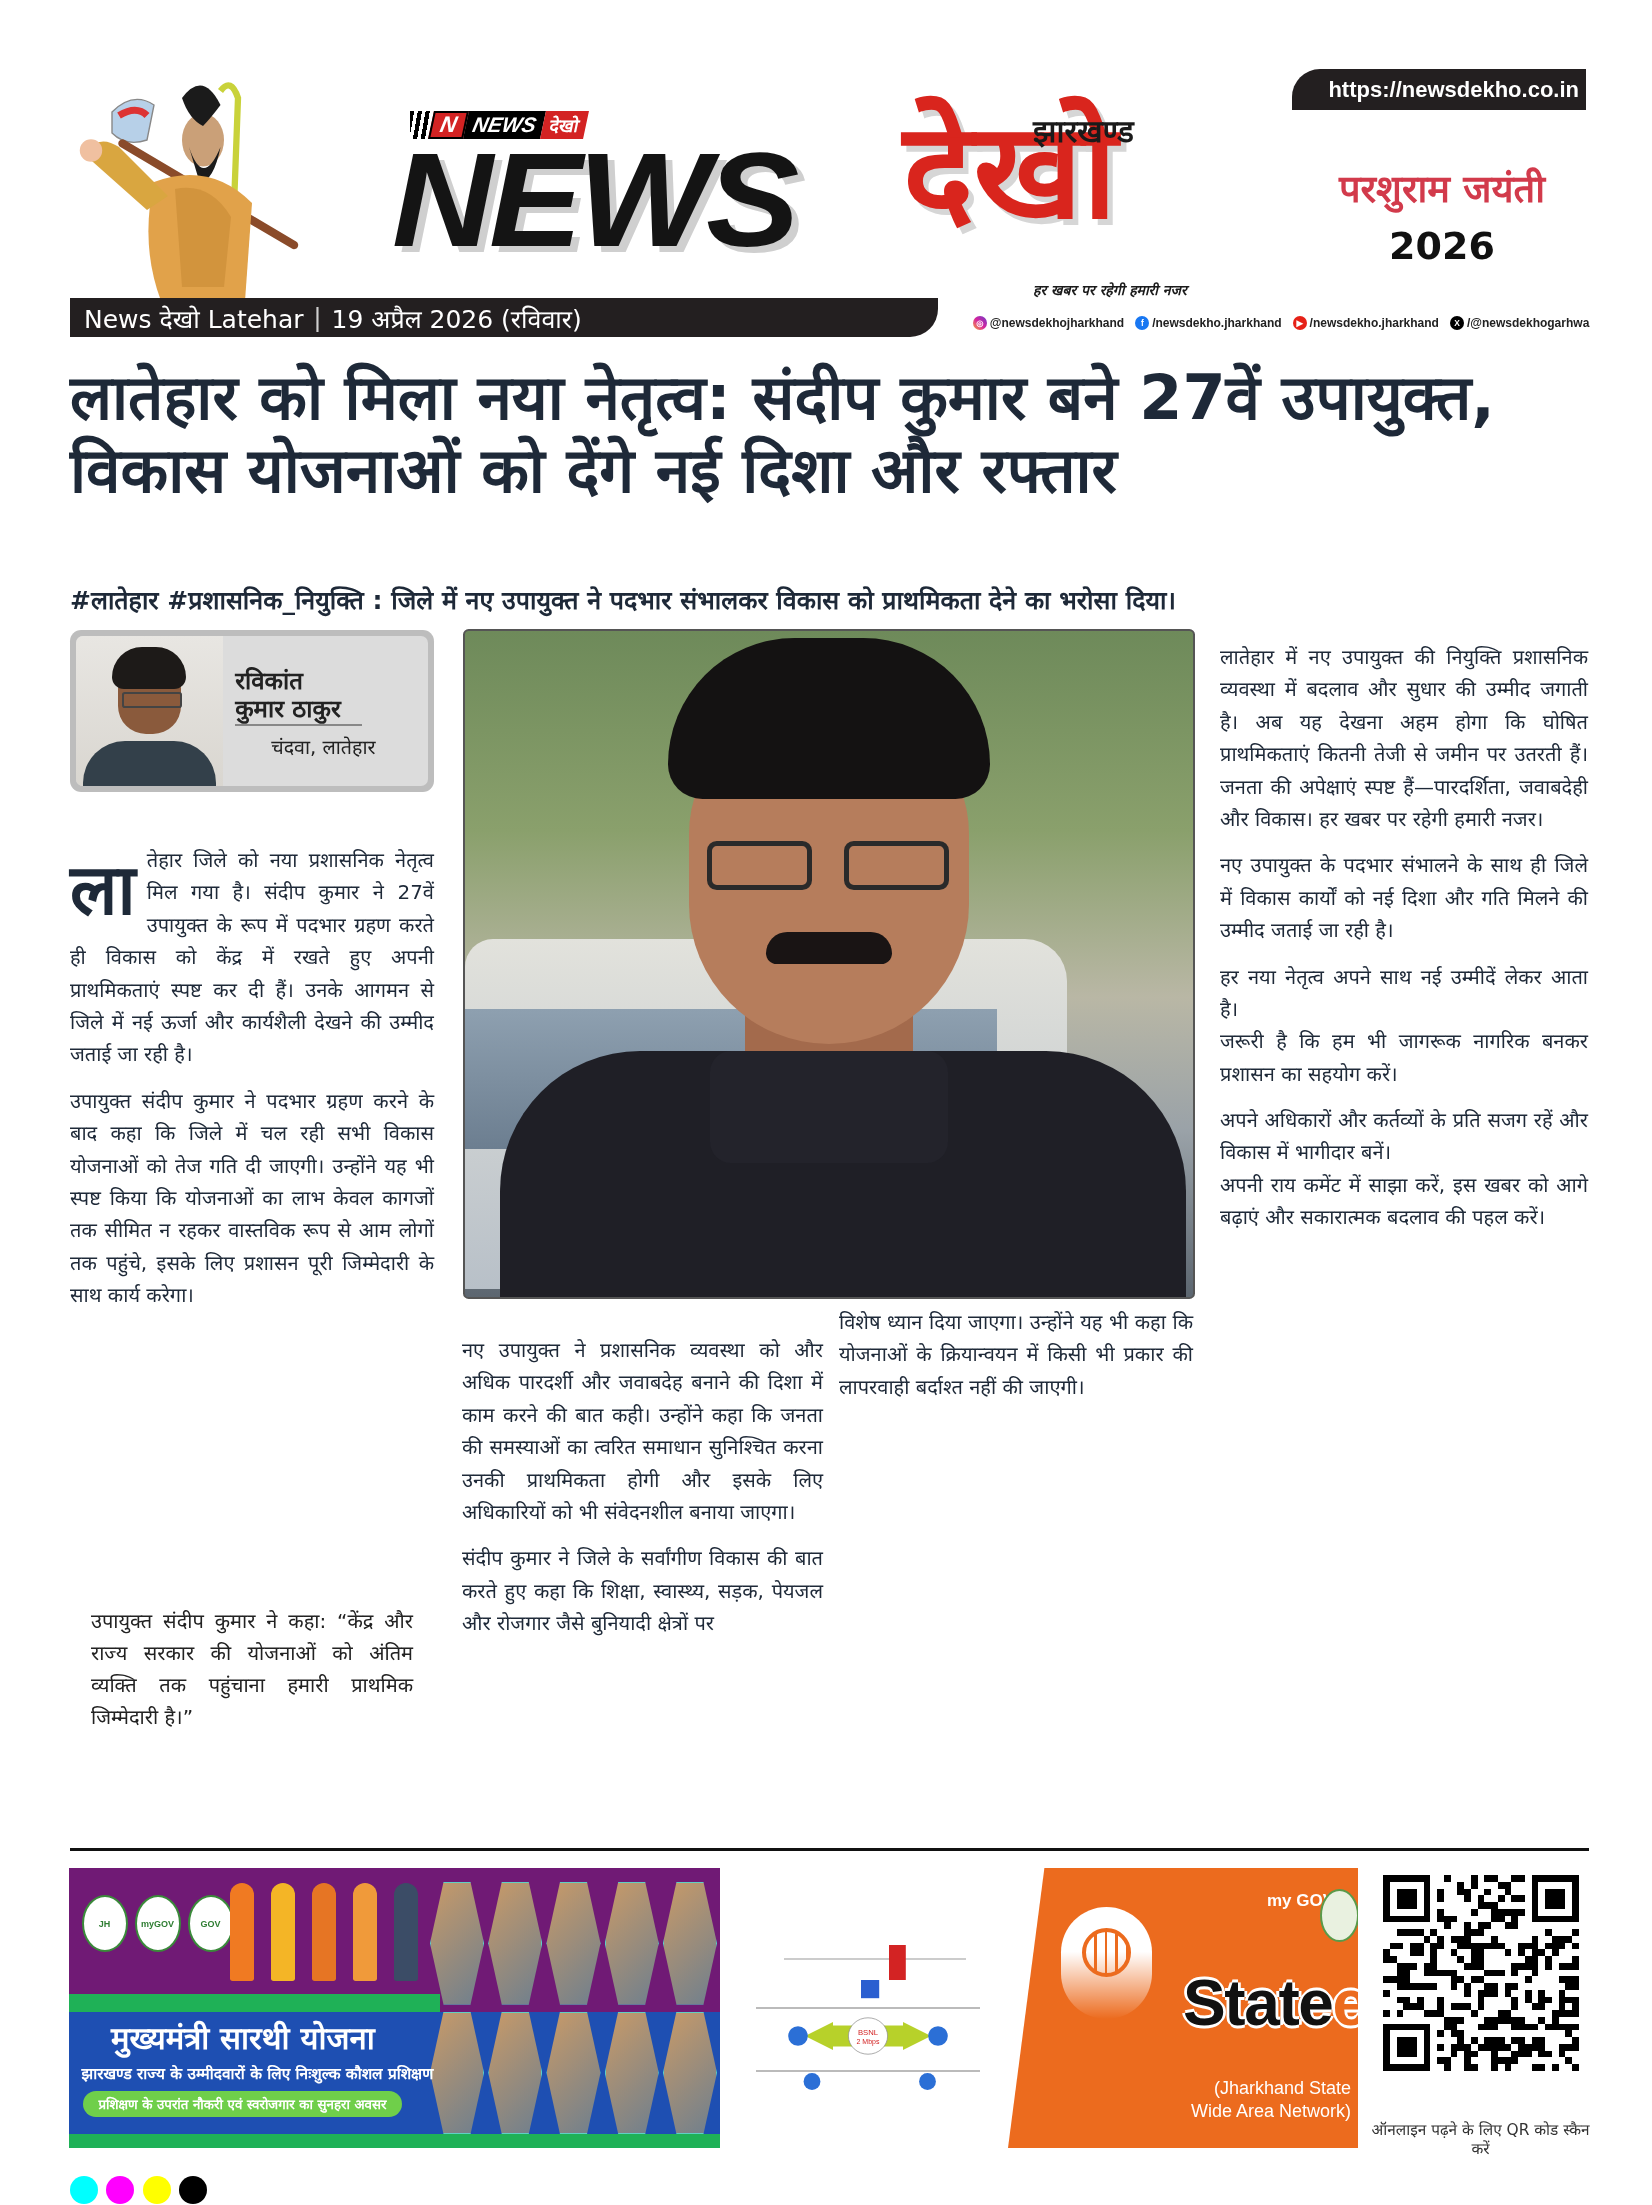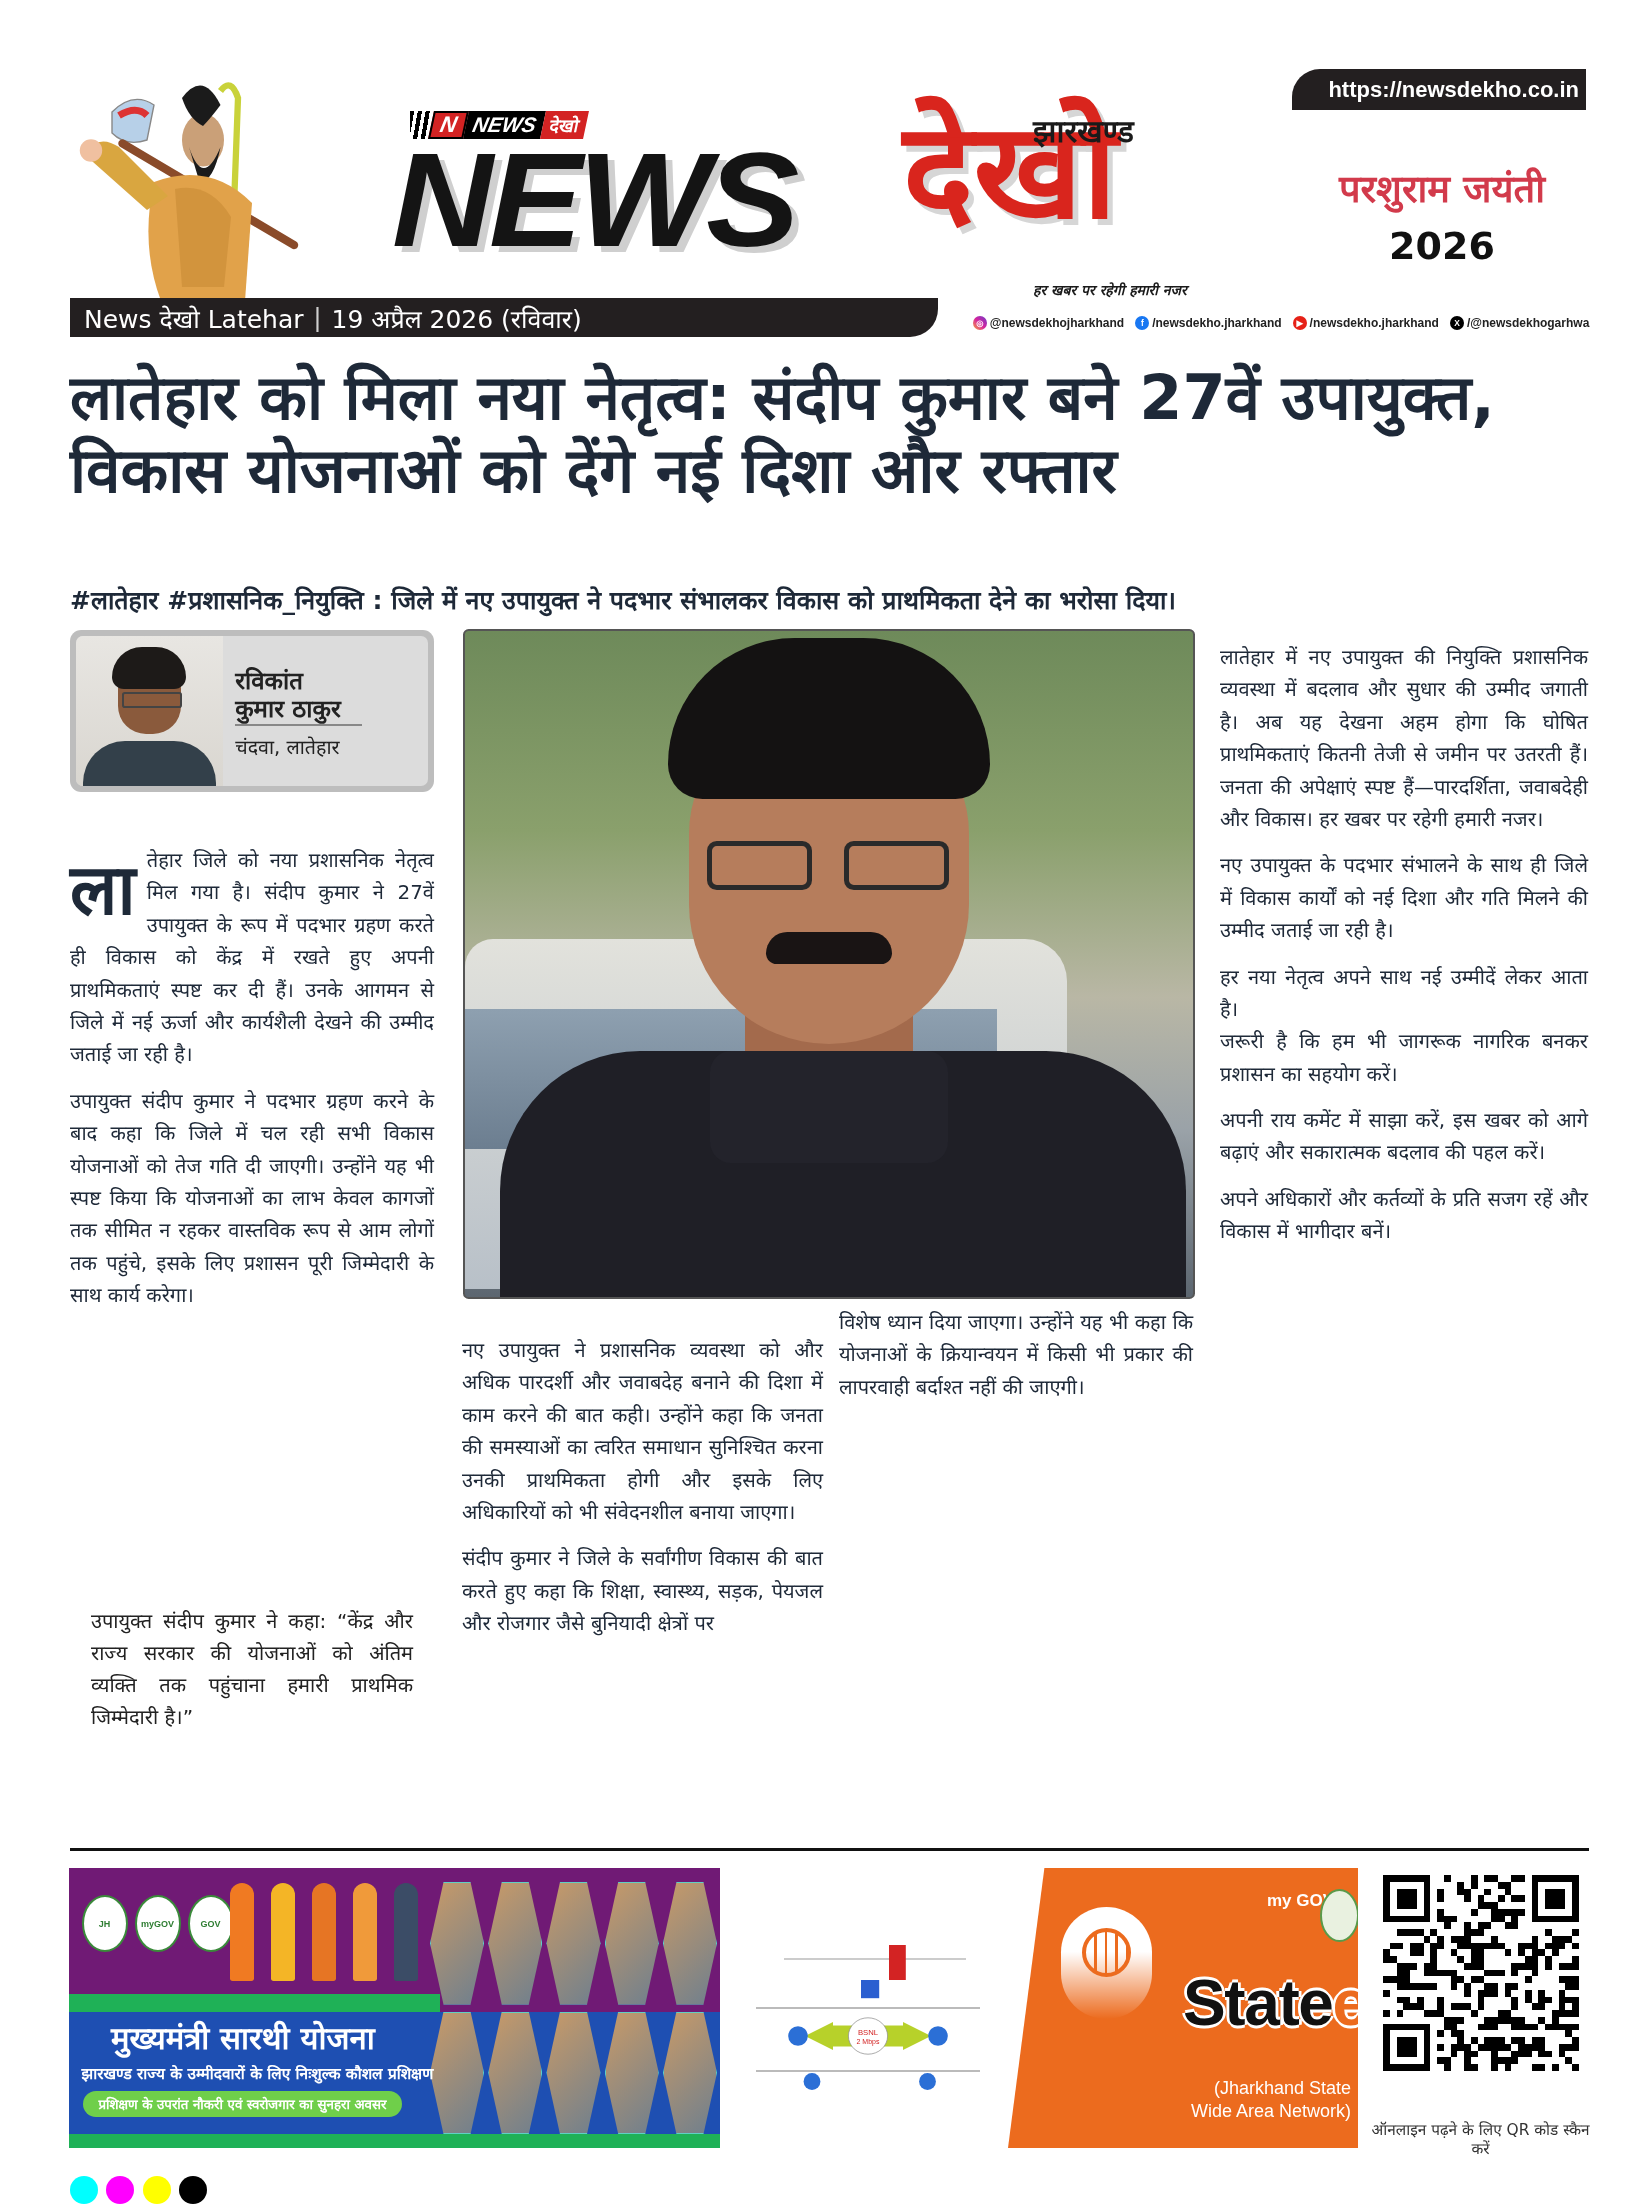--- a/index.html
+++ b/index.html
@@ -46,21 +46,21 @@
   #byline { left: 70px; top: 630px; width: 364px; height: 162px; background: #bdbdbd; border-radius: 11.2px; padding: 5.6px; box-sizing: border-box; }
   #byline .inner { width: 100%; height: 100%; background: #dcdcdc; border-radius: 7px; display: flex; overflow: hidden; }
   #byline .photo { width: 147px; height: 100%; background: linear-gradient(#e8e6e2, #d9d6d0); position: relative; flex: none; }
   #byline .photo .head { position: absolute; left: 42px; top: 21px; width: 63px; height: 77px; border-radius: 31.5px 31.5px 28px 28px; background: #8a5a3c; }
   #byline .photo .hair { position: absolute; left: 36px; top: 11.2px; width: 74px; height: 42px; border-radius: 35px 35px 14px 14px; background: #1d1a18; }
   #byline .photo .glasses { position: absolute; left: 46px; top: 56px; width: 56px; height: 12.6px; border: 2.1px solid #444; border-radius: 2.8px; }
   #byline .photo .body { position: absolute; left: 7px; top: 105px; width: 133px; height: 56px; border-radius: 42px 42px 0 0; background: #33404a; }
   #byline .text { padding: 31px 0 0 12.6px; }
   #byline .name1, #byline .name2 { font: bold 24px/1.2 "DejaVu Sans", sans-serif; color: #222; }
   #byline .name2 { border-bottom: 2.1px solid #888; padding-right: 21px; display: inline-block; }
-  #byline .place { margin-top: 7px; font: 19.6px "DejaVu Sans", sans-serif; color: #222; }
+  #byline .place { margin-top: 7px; font: 19.6px "DejaVu Sans", sans-serif; color: #222; margin-left: 36px; }
 
   
   .col { font: 20px/1.62 "DejaVu Sans", sans-serif; color: #1e2938; text-align: justify; }
   .col p { margin: 0 0 14px 0; }
   #col1 { left: 70px; top: 844px; width: 364px; }
   .dropcap { float: left; font: bold 70px/0.9 "DejaVu Sans", sans-serif; color: #1e2938; margin: 15.4px 11.2px 0 0; }
   #quote { left: 91px; top: 1605px; width: 322px; font: 20px/1.6 "DejaVu Sans", sans-serif; color: #222; text-align: justify; }
   #col2 { left: 462px; top: 1334px; width: 361px; }
   #col3 { left: 839px; top: 1306px; width: 354px; }
   #col4 { left: 1220px; top: 641px; width: 368px; }
@@ -226,22 +226,22 @@
 
 <div id="col3" class="abs col">
   <p>विशेष ध्यान दिया जाएगा। उन्होंने यह भी कहा कि योजनाओं के क्रियान्वयन में किसी भी प्रकार की लापरवाही बर्दाश्त नहीं की जाएगी।</p>
 </div>
 
 <div id="col4" class="abs col">
   <p>लातेहार में नए उपायुक्त की नियुक्ति प्रशासनिक व्यवस्था में बदलाव और सुधार की उम्मीद जगाती है। अब यह देखना अहम होगा कि घोषित प्राथमिकताएं कितनी तेजी से जमीन पर उतरती हैं। जनता की अपेक्षाएं स्पष्ट हैं—पारदर्शिता, जवाबदेही और विकास। हर खबर पर रहेगी हमारी नजर।</p>
   <p>नए उपायुक्त के पदभार संभालने के साथ ही जिले में विकास कार्यों को नई दिशा और गति मिलने की उम्मीद जताई जा रही है।</p>
   <p style="margin-bottom:0">हर नया नेतृत्व अपने साथ नई उम्मीदें लेकर आता है।</p>
   <p>जरूरी है कि हम भी जागरूक नागरिक बनकर प्रशासन का सहयोग करें।</p>
+  <p style="margin-bottom:0">अपने अधिकारों और कर्तव्यों के प्रति सजग रहें और विकास में भागीदार बनें।</p>
   <p>अपनी राय कमेंट में साझा करें, इस खबर को आगे बढ़ाएं और सकारात्मक बदलाव की पहल करें।</p>
-  <p style="margin-bottom:0">अपने अधिकारों और कर्तव्यों के प्रति सजग रहें और विकास में भागीदार बनें।</p>
 </div>
 
 <div id="divider" class="abs"></div>
 
 <div id="ad-sarthi" class="abs">
   <div class="green1"></div>
     <div class="blue"></div>
     <div class="green2"></div>
   <div class="logos">
     <div class="logo">JH</div>

